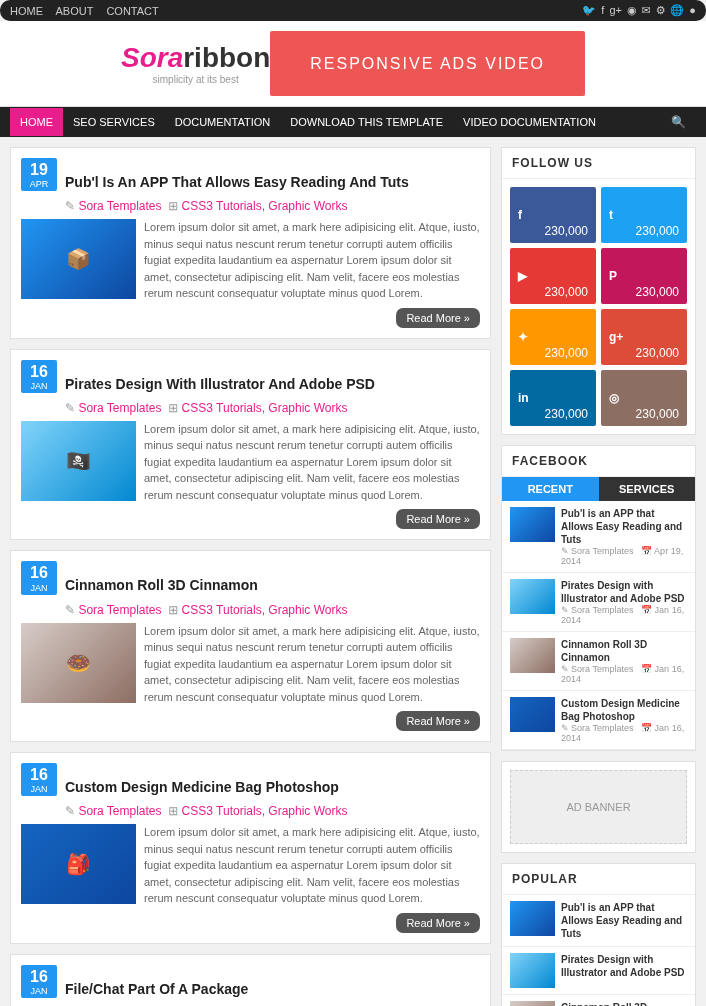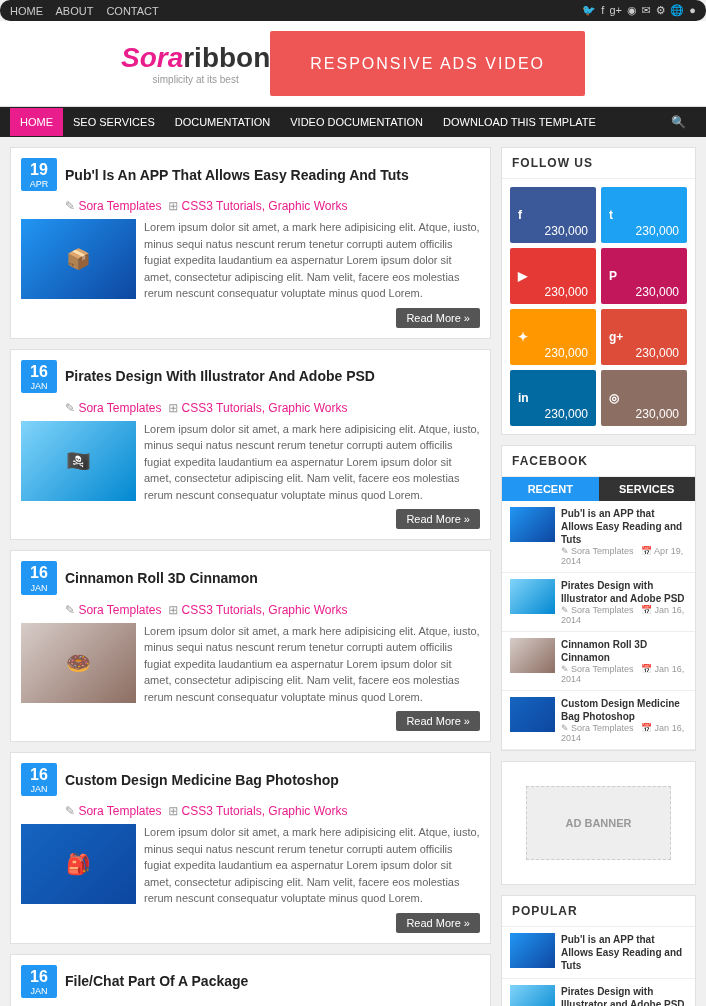--- a/index.html
+++ b/index.html
@@ -26,32 +26,32 @@
     .main-nav .search-icon { margin-left: auto; color: #fff; padding: 8px 10px; cursor: pointer; }
 
     
     .container { max-width: 706px; margin: 0 auto; background: #f0f0f0; }
     .content-wrapper { display: flex; gap: 10px; padding: 10px; }
     .main-content { flex: 1; min-width: 0; }
     .sidebar { width: 195px; flex-shrink: 0; }
 
     
     .post-card { background: #fff; margin-bottom: 10px; padding: 10px; border: 1px solid #e0e0e0; }
-    .post-header { display: flex; align-items: center; gap: 8px; margin-bottom: 8px; }
+    .post-header { display: flex; align-items: flex-end; gap: 8px; margin-bottom: 8px; }
     .post-date { background: #2196f3; color: #fff; text-align: center; min-width: 36px; padding: 2px 4px; border-radius: 2px; }
     .post-date .day { font-size: 16px; font-weight: bold; line-height: 1.2; }
     .post-date .month { font-size: 9px; text-transform: uppercase; }
     .post-title { font-size: 14px; font-weight: bold; color: #222; line-height: 1.3; flex: 1; }
     .post-meta { font-size: 12px; color: #999; margin-bottom: 6px; margin-left: 44px; }
     .post-meta a { color: #e91e8c; text-decoration: none; }
     .post-body { display: flex; gap: 8px; }
     .post-thumb-placeholder { width: 115px; height: 80px; flex-shrink: 0; background: #8ba; display: flex; align-items: center; justify-content: center; }
     .post-excerpt { font-size: 11px; color: #666; line-height: 1.5; flex: 1; }
     .read-more { text-align: right; margin-top: 6px; }
-    .read-more-btn { background: #555; color: #fff; padding: 4px 10px; font-size: 11px; text-decoration: none; border-radius: 2px; display: inline-block; }
+    .read-more-btn { background: #555; color: #fff; padding: 4px 10px; font-size: 11px; text-decoration: none; border-radius: 7px; display: inline-block; }
     .read-more-btn::after { content: ' »'; }
 
     
     .thumb-blue { background: linear-gradient(135deg, #2196f3, #0d47a1); }
     .thumb-sky { background: linear-gradient(135deg, #81d4fa, #0288d1); }
     .thumb-beige { background: linear-gradient(135deg, #d7ccc8, #8d6e63); }
     .thumb-navy { background: linear-gradient(135deg, #1565c0, #0d47a1); }
 
     
     .sidebar-section { background: #fff; margin-bottom: 10px; border: 1px solid #e0e0e0; }
@@ -75,21 +75,21 @@
     .fb-tabs { display: flex; }
     .fb-tab { flex: 1; text-align: center; padding: 6px; font-size: 11px; font-weight: bold; cursor: pointer; }
     .fb-tab.active { background: #2196f3; color: #fff; }
     .fb-tab.inactive { background: #333; color: #fff; }
     .fb-post-item { display: flex; gap: 6px; padding: 6px 8px; border-bottom: 1px solid #eee; align-items: flex-start; }
     .fb-post-thumb { width: 45px; height: 35px; flex-shrink: 0; }
     .fb-post-info .title { font-size: 10px; color: #333; font-weight: bold; line-height: 1.3; }
     .fb-post-info .meta { font-size: 9px; color: #999; }
 
     
-    .ad-area { background: #eee; text-align: center; padding: 30px 10px; font-size: 11px; color: #999; margin: 24px; border: 1px dashed #ccc; font-weight: bold; }
+    .ad-area { background: #eee; text-align: center; padding: 30px 10px; font-size: 11px; color: #999; margin: 8px; border: 1px dashed #ccc; }
 
     
     .popular-item { display: flex; gap: 6px; padding: 6px 8px; border-bottom: 1px solid #eee; align-items: flex-start; }
     .popular-thumb { width: 45px; height: 35px; flex-shrink: 0; }
     .popular-title { font-size: 10px; color: #333; line-height: 1.3; font-weight: bold; }
 
     
     .thumb-img { width: 100%; height: 100%; display: flex; align-items: center; justify-content: center; font-size: 20px; }
   </style>
 </head>
@@ -120,22 +120,22 @@
     </div>
     <div class="logo-tagline">simplicity at its best</div>
   </div>
   <div class="ad-banner-top">RESPONSIVE ADS VIDEO</div>
 </div>
 
 <nav class="main-nav">
   <a href="#" class="active">HOME</a>
   <a href="#">SEO SERVICES</a>
   <a href="#">DOCUMENTATION</a>
+  <a href="#">DOWNLOAD THIS TEMPLATE</a>
   <a href="#">VIDEO DOCUMENTATION</a>
-  <a href="#">DOWNLOAD THIS TEMPLATE</a>
   <span class="search-icon">🔍</span>
 </nav>
 
 <div class="container">
   <div class="content-wrapper">
 
     <main class="main-content">
 
       <article class="post-card">
         <div class="post-header">

